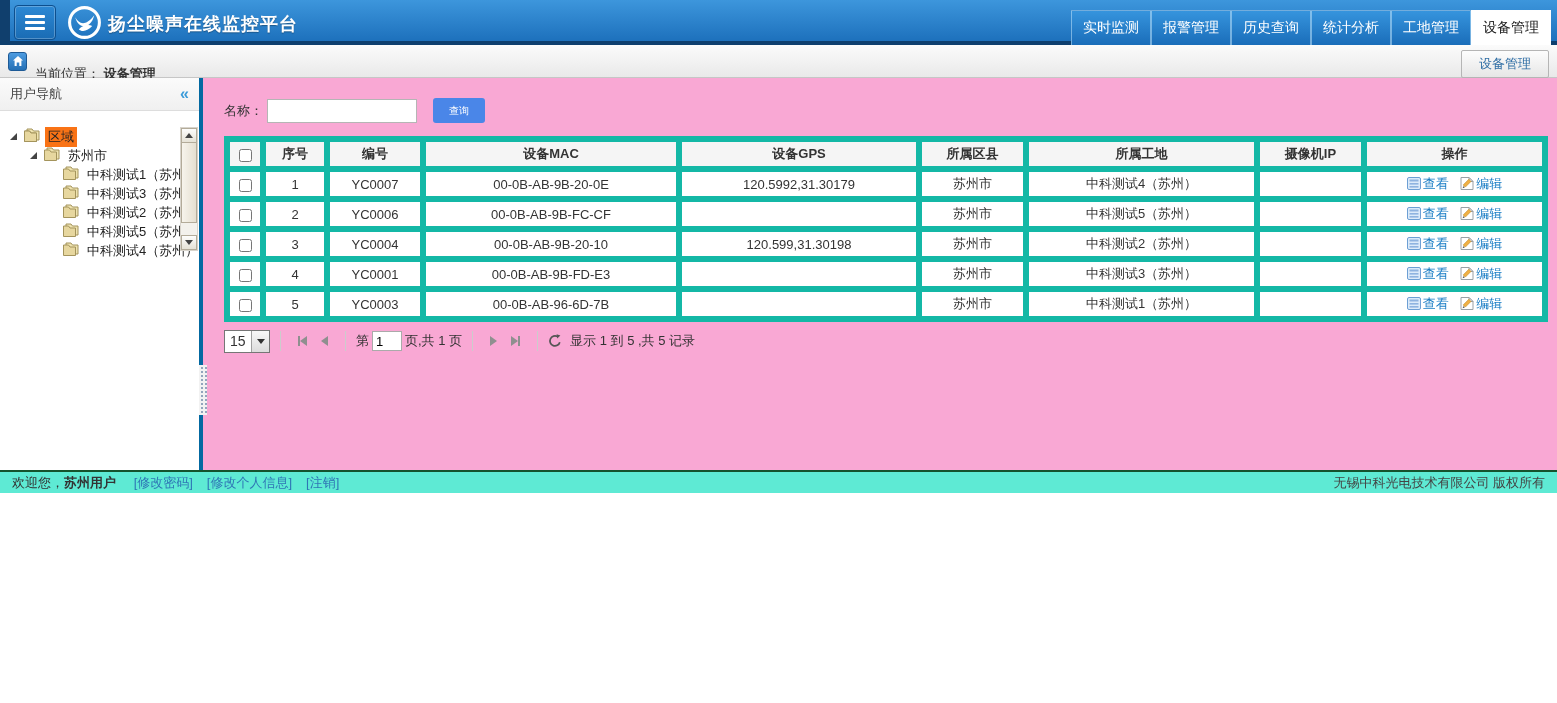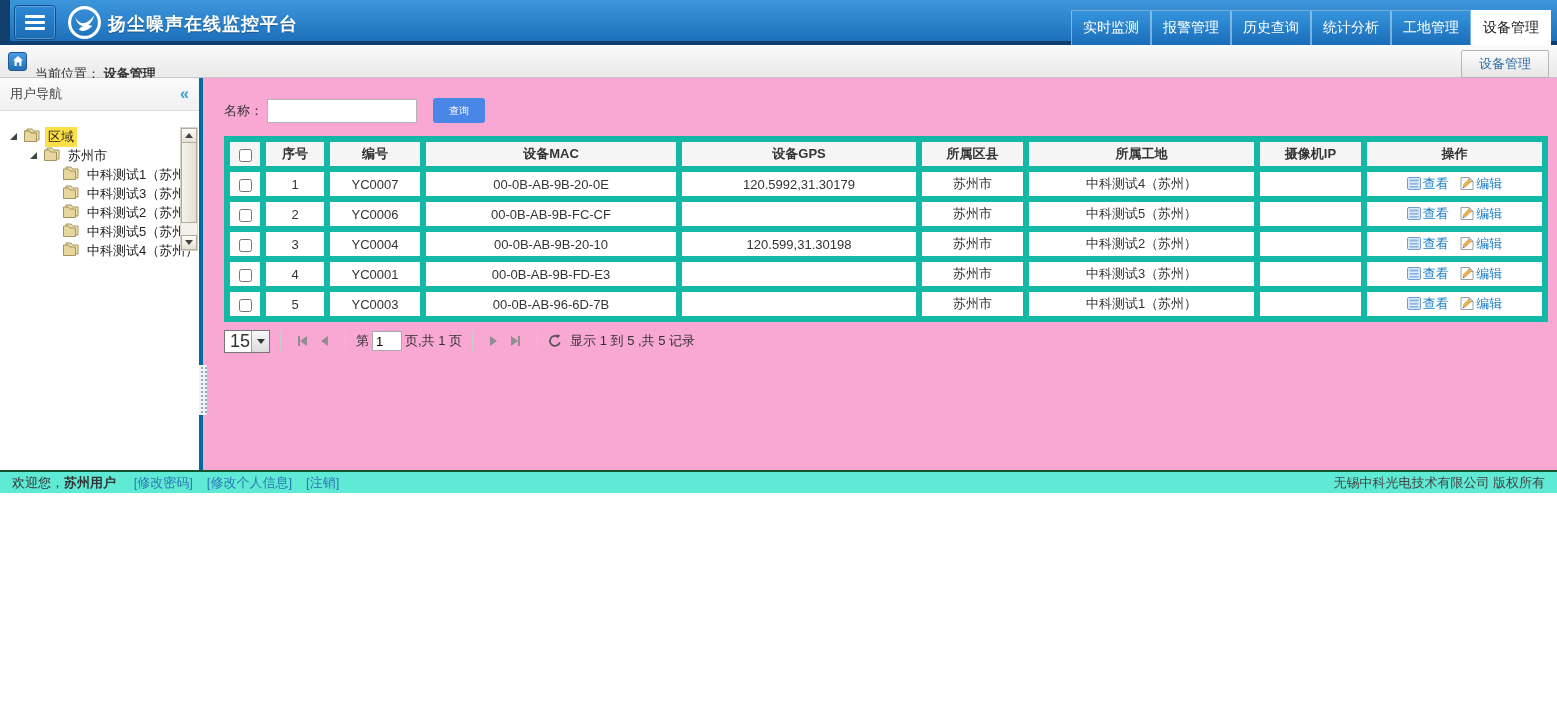--- a/index.html
+++ b/index.html
@@ -59,21 +59,21 @@
     height:33px; background:linear-gradient(#fbfbfb,#f0f0f0); border-bottom:1px solid #ddd;
     display:flex; align-items:center; justify-content:space-between; padding:0 10px; color:#444; font-size:13px;
   }
   .collapse-icon { color:#3b9bd9; font-size:16px; font-weight:bold; cursor:pointer; }
   .tree { padding:16px 4px 4px 4px; }
   .tree-row { display:flex; align-items:center; height:19px; white-space:nowrap; cursor:pointer; }
   .tree-indent0 { padding-left:6px; } .tree-indent1 { padding-left:26px; } .tree-indent2 { padding-left:58px; }
   .expander { width:0; height:0; border-bottom:7px solid #444; border-left:7px solid transparent; margin-right:6px; flex:0 0 auto; }
   .folder-icon { margin-right:4px; flex:0 0 auto; }
   .tree-label { padding:1px 3px; font-size:13px; color:#222; }
-  .tree-label.selected { background:#fde047; }
+  .tree-label.selected { background:#f97316; }
   
   .tree-scrollbar {
     position:absolute; top:49px; right:1px; width:18px; height:124px;
     background:#f3f1ec; border:1px solid #d8d4cc; display:flex; flex-direction:column;
   }
   .sb-btn { flex:0 0 15px; background:linear-gradient(#fdfdfc,#e6e2d6); border:1px solid #b3ab99;
     display:flex; align-items:center; justify-content:center; cursor:pointer; }
   .sb-up-arrow { width:0;height:0;border-left:4px solid transparent;border-right:4px solid transparent;border-bottom:5px solid #444; }
   .sb-down-arrow { width:0;height:0;border-left:4px solid transparent;border-right:4px solid transparent;border-top:5px solid #444; }
   .sb-thumb { flex:0 0 80px; background:linear-gradient(90deg,#f7f4ec,#e5dfd1); border:1px solid #b3ab99; border-top:none; cursor:pointer; }
@@ -99,21 +99,21 @@
   .devices th { height:30px; background:#f5f5f5; font-weight:bold; }
   .devices td { height:30px; background:#fff; }
   .devices input[type=checkbox] { width:13px; height:13px; margin:0; vertical-align:middle; cursor:pointer; }
   .op-link { color:#1a7dc5; text-decoration:none; display:inline-flex; align-items:center; cursor:pointer; }
   .op-link + .op-link { margin-left:8px; }
   .op-link svg { margin-right:2px; }
 
   
   .pager { display:flex; align-items:center; margin-top:4px; height:30px; font-size:13px; color:#333; }
   .page-size-select { display:inline-flex; height:23px; border:1px solid #767676; background:#fff; align-items:stretch; cursor:pointer; }
-  .page-size-val { width:26px; display:flex; align-items:center; padding-left:5px; font-size:18px; }
+  .page-size-val { width:26px; display:flex; align-items:center; padding-left:5px; font-size:14px; }
   .page-size-btn { width:18px; background:linear-gradient(#f8f8f8,#dcdcdc); border-left:1px solid #a0a0a0;
     display:flex; align-items:center; justify-content:center; }
   .chev-down { width:0;height:0;border-left:4px solid transparent;border-right:4px solid transparent;border-top:5px solid #333; }
   .pg-sep { width:1px; height:20px; background:#ccc; margin:0 10px; }
   .pg-btn { display:inline-flex; align-items:center; margin:0 7px; cursor:pointer; }
   .tri-left { width:0;height:0;border-top:5px solid transparent;border-bottom:5px solid transparent;border-right:7px solid #8f8f8f; }
   .tri-right { width:0;height:0;border-top:5px solid transparent;border-bottom:5px solid transparent;border-left:7px solid #8f8f8f; }
   .pg-bar { width:2px; height:10px; background:#8f8f8f; }
   .page-num-input { width:30px; height:20px; border:1px solid #aaa; margin:0 3px; padding:0 3px; font-size:13px; outline:none; }
   .refresh-btn { display:inline-flex; margin-right:8px; cursor:pointer; }

